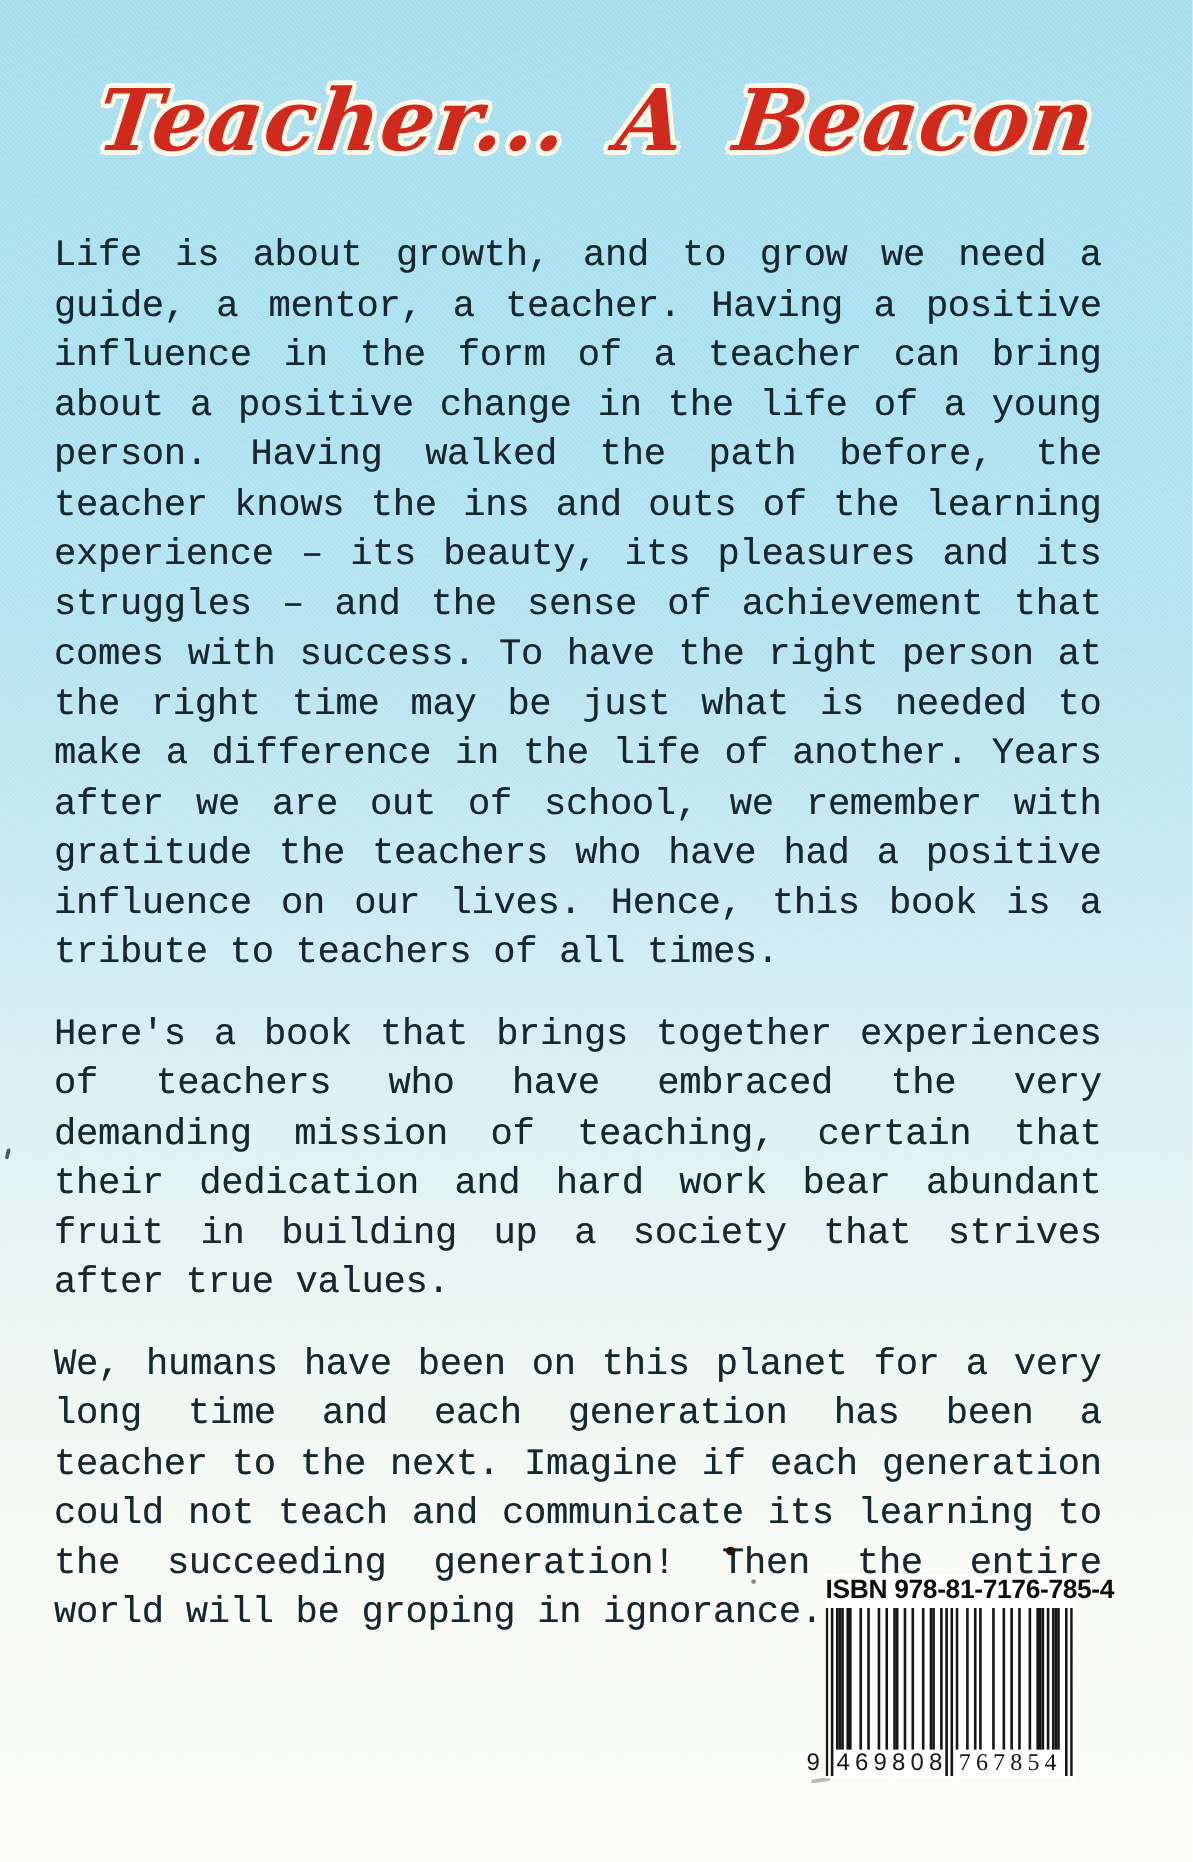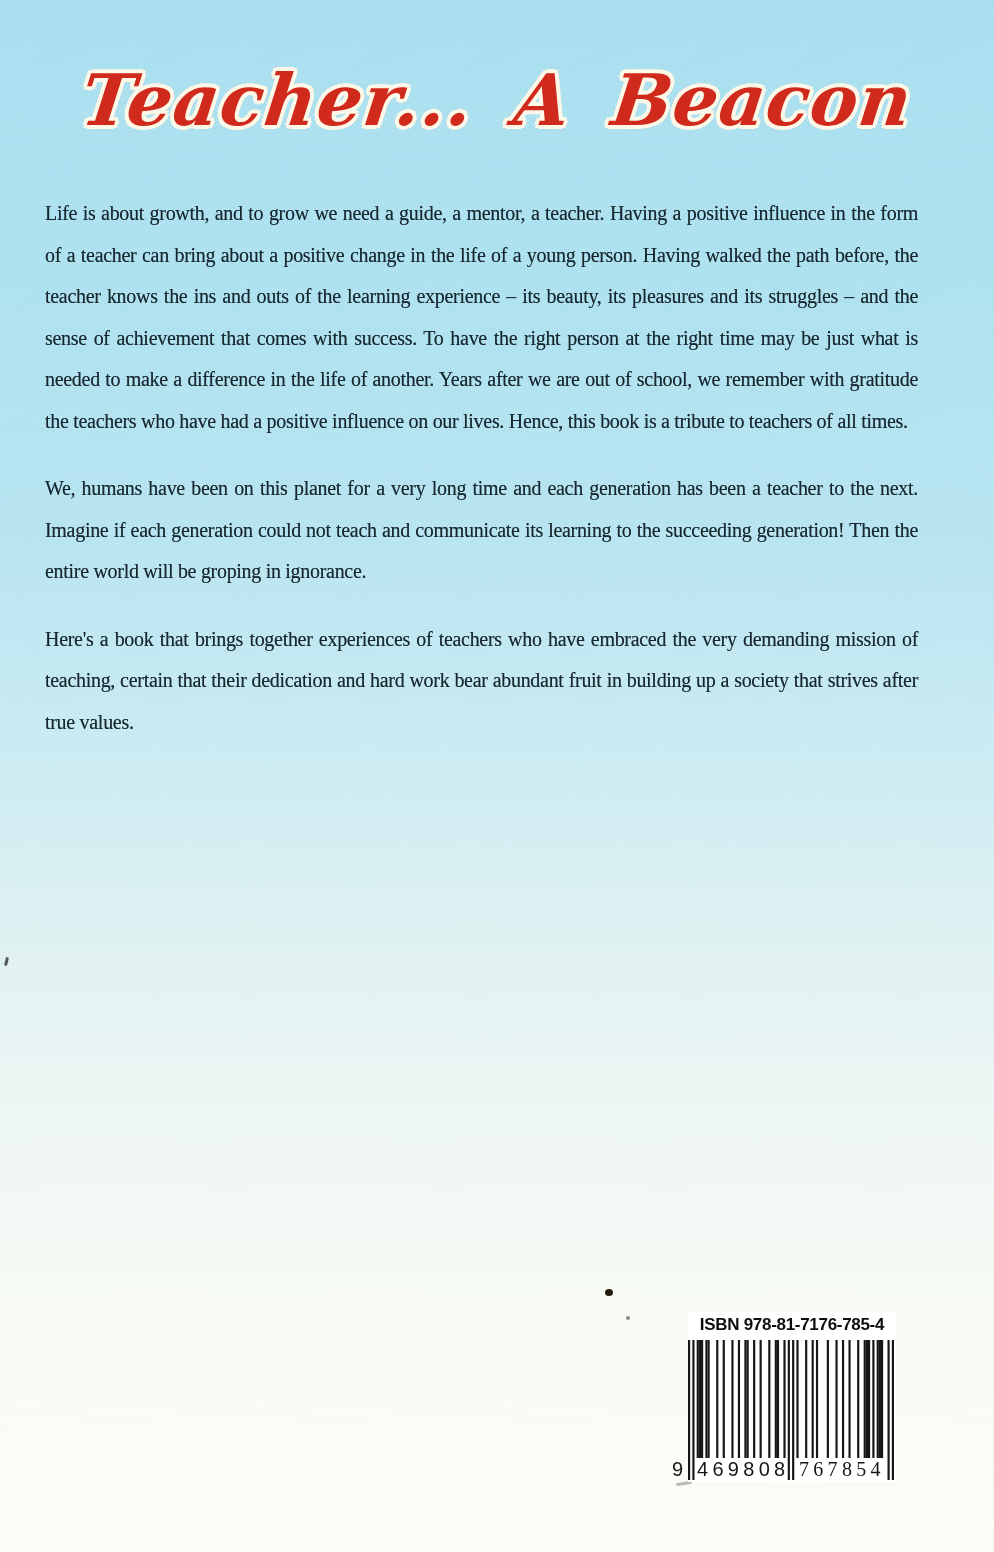--- a/index.html
+++ b/index.html
@@ -51,36 +51,37 @@
       -3px  3px 0 var(--title-halo), 3px  3px 0 var(--title-halo),
       -4px  0   0 var(--title-halo), 4px  0   0 var(--title-halo),
        0   -4px 0 var(--title-halo), 0    4px 0 var(--title-halo);
   }
   .blurb{
     position:absolute;
     top:193px;left:45px;width:873px;
     color:var(--body-text);
   }
   .blurb p{
-    font-size:20px;
+    font-size:31px;
     line-height:41.5px;
     letter-spacing:-0.3px;
     text-align:justify;
     text-shadow:0 0 .5px rgba(23,39,46,.55);
+    font-family:Liberation Mono, monospace;
   }
   .blurb p + p{margin-top:26px;}
   .isbn-block{
     position:absolute;
     top:1312px;left:688px;width:208px;
     background:#ffffff;
     font-family:"Liberation Sans", sans-serif;
     color:#0e0e0e;
   }
   .isbn-number{
-    font-size:17px;
+    font-size:22px;
     letter-spacing:-0.3px;
     text-align:center;
     white-space:nowrap;
     line-height:26px;
     font-weight:bold;
     font-stretch:condensed;
   }
   .barcode{
     position:relative;
     margin-top:2px;
@@ -119,22 +120,22 @@
 </head>
 <body>
 
 <div class="page">
   <div class="texture"></div>
 
   <h1 class="title">Teacher... A Beacon</h1>
 
   <main class="blurb">
     <p>Life is about growth, and to grow we need a guide, a mentor, a teacher. Having a positive influence in the form of a teacher can bring about a positive change in the life of a young person. Having walked the path before, the teacher knows the ins and outs of the learning experience – its beauty, its pleasures and its struggles – and the sense of achievement that comes with success. To have the right person at the right time may be just what is needed to make a difference in the life of another. Years after we are out of school, we remember with gratitude the teachers who have had a positive influence on our lives. Hence, this book is a tribute to teachers of all times.</p>
+    <p>Here's a book that brings together experiences of teachers who have embraced the very demanding mission of teaching, certain that their dedication and hard work bear abundant fruit in building up a society that strives after true values.</p>
     <p>We, humans have been on this planet for a very long time and each generation has been a teacher to the next. Imagine if each generation could not teach and communicate its learning to the succeeding generation! Then the entire world will be groping in ignorance.</p>
-    <p>Here's a book that brings together experiences of teachers who have embraced the very demanding mission of teaching, certain that their dedication and hard work bear abundant fruit in building up a society that strives after true values.</p>
   </main>
 
   <span class="speck speck-1"></span>
   <span class="speck speck-2"></span>
   <span class="speck speck-3"></span>
   <span class="speck speck-4"></span>
 
   <div class="isbn-block">
     <div class="isbn-number">ISBN 978-81-7176-785-4</div>
     <div class="barcode">

